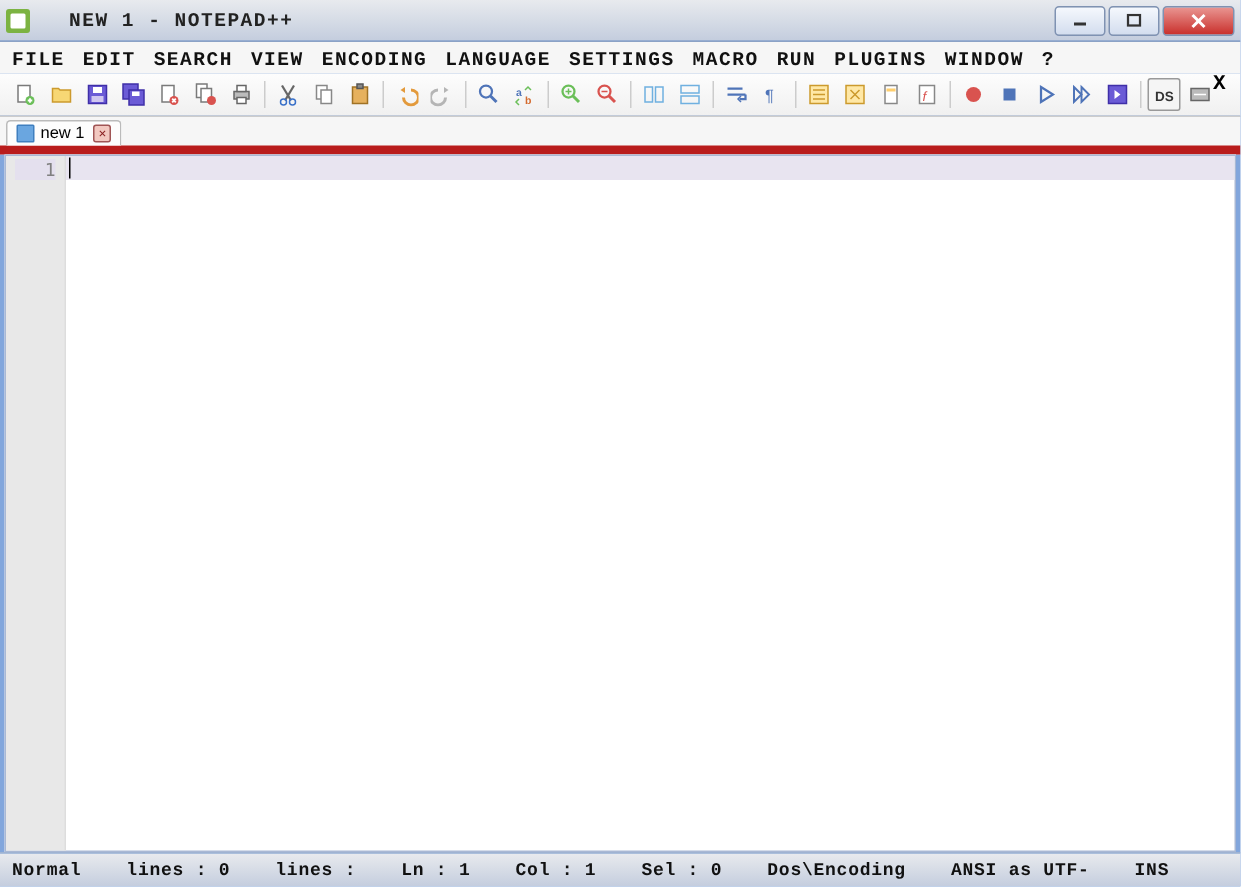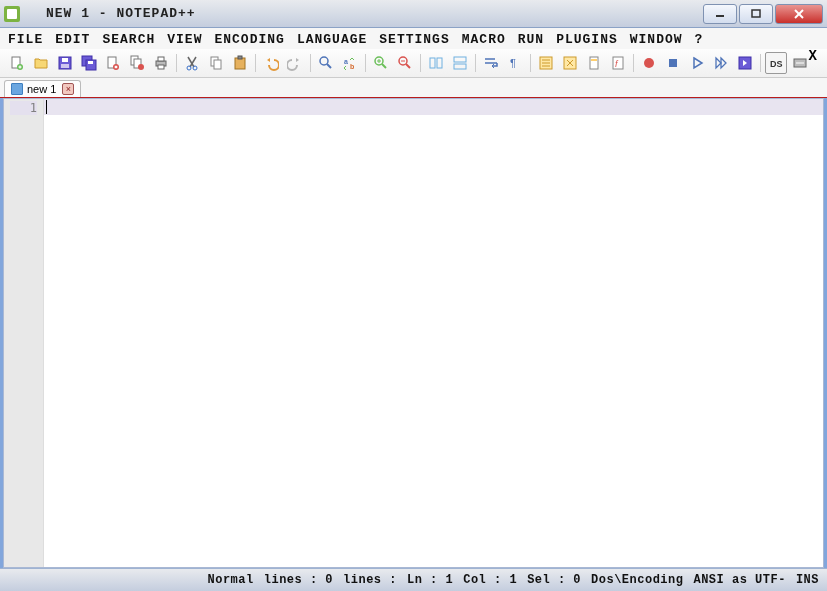--- a/index.html
+++ b/index.html
@@ -13,32 +13,32 @@
 .win-btn { width: 34px; height: 20px; border: 1px solid #7f92b2; border-radius: 3px; display: flex; align-items: center; justify-content: center; background: linear-gradient(to bottom,#f5f8fd,#d3ddee); cursor: pointer; }
 .win-btn.close { background: linear-gradient(to bottom,#e99591,#c9302c); width: 48px; }
 .win-btn svg { width: 12px; height: 10px; }
 .menubar { background: #f6f6f6; padding: 4px 8px 2px; display: flex; flex-wrap: wrap; gap: 12px; align-items: center; position: relative; text-align: center; }
 .menu-item { font-family: "Courier New", monospace; font-weight: bold; font-size: 13px; letter-spacing: 1px; color: #111; cursor: pointer; text-transform: uppercase; }
 .menubar-x { position: absolute; right: 10px; top: 20px; font-family: "Courier New", monospace; font-weight: bold; font-size: 14px; cursor: pointer; }
 .toolbar { background: linear-gradient(to bottom,#fdfdfd,#f0f0f0); padding: 3px 6px; display: flex; align-items: center; gap: 2px; border-bottom: 1px solid #ccc; flex-wrap: nowrap; }
 .tb-btn { width: 22px; height: 22px; border: 1px solid transparent; border-radius: 2px; display: flex; align-items: center; justify-content: center; cursor: pointer; }
 .tb-sep { width: 1px; height: 18px; background: #ccc; margin: 0 2px; }
 .tb-btn svg { width: 16px; height: 16px; }
-.tabbar { background: #f6f6f6; padding: 2px 4px 0; display: flex; align-items: flex-end; border-bottom: 1px solid #b91c1c; }
+.tabbar { background: #f6f6f6; padding: 2px 4px 0; display: flex; align-items: flex-end; border-bottom: 6px solid #b91c1c; }
 .tab { display: flex; align-items: center; gap: 4px; padding: 2px 6px; background: #fdfdfd; border: 1px solid #bbb; border-bottom: none; border-radius: 3px 3px 0 0; font-size: 11px; cursor: pointer; }
 .tab-icon { width: 12px; height: 12px; background: #6aa6e0; border: 1px solid #3f7fbf; border-radius: 1px; }
 .tab-close { width: 12px; height: 12px; border: 1px solid #a05555; background: #f2c8c0; border-radius: 2px; display: flex; align-items: center; justify-content: center; font-size: 9px; line-height: 1; color: #8b2222; margin-left: 2px; }
 .editor { flex: 1; display: flex; background: #fff; margin: 0 3px; border: 1px solid #a9b8d4; }
 .gutter { width: 40px; background: #e8e8e8; border-right: 1px solid #ddd; text-align: right; padding: 2px 6px; color: #808080; font-family: Consolas, monospace; font-size: 12px; }
 .gutter-line { background: #e4e0ee; }
 .content { flex: 1; position: relative; }
 .current-line { position: absolute; top: 0; left: 0; right: 0; height: 16px; background: #e8e4f0; }
 .caret { position: absolute; top: 1px; left: 2px; width: 1px; height: 14px; background: #000; animation: blink 1s step-end infinite; }
 @keyframes blink { 50% { opacity: 0; } }
-.statusbar { height: 23px; background: linear-gradient(to bottom,#e8eaee,#c4cdde); display: flex; align-items: center; padding: 0 8px; gap: 10px; font-family: "Courier New", monospace; font-weight: bold; font-size: 12px; letter-spacing: 0.5px; color: #111; border-top: 1px solid #9fb3d2; justify-content: flex-end; }
+.statusbar { height: 23px; background: linear-gradient(to bottom,#e8eaee,#c4cdde); display: flex; align-items: center; padding: 0 8px; gap: 30px; font-family: "Courier New", monospace; font-weight: bold; font-size: 12px; letter-spacing: 0.5px; color: #111; border-top: 1px solid #9fb3d2; }
 .status-seg { white-space: nowrap; }
 .tb-btn.boxed { border: 1px solid #999; background: #f5f5f5; }
 </style>
 </head>
 <body>
 <div class="window">
   <div class="titlebar">
     <div class="titlebar-icon"></div>
     <div class="titlebar-text">new 1 - Notepad++</div>
     <div class="window-controls">

